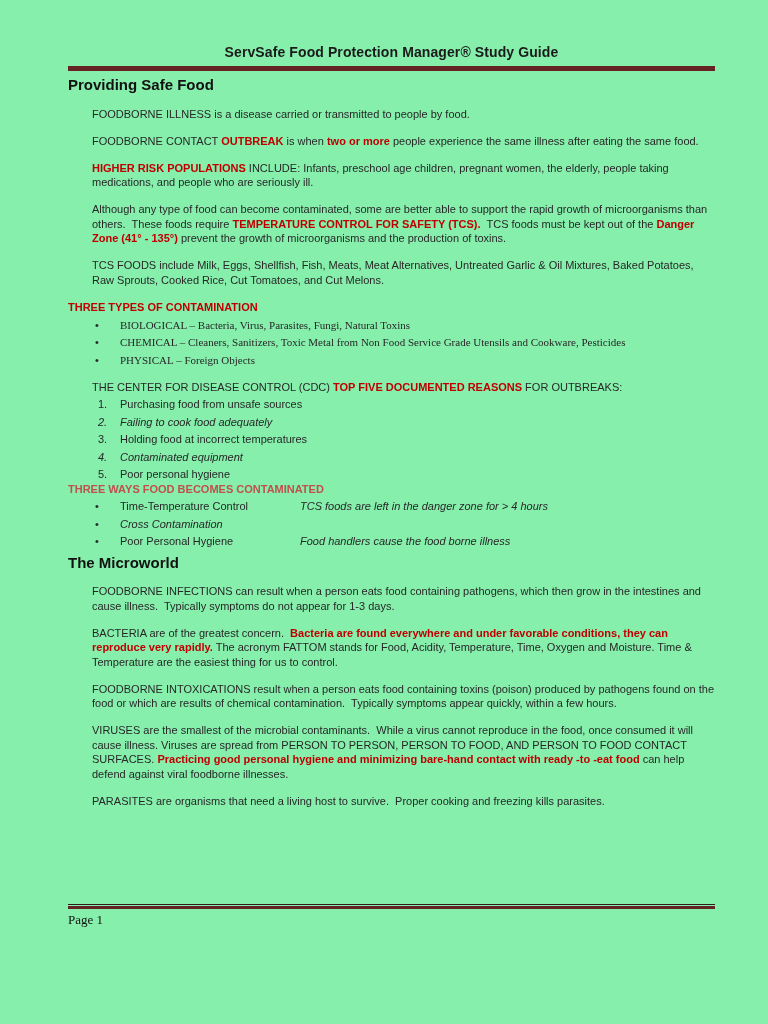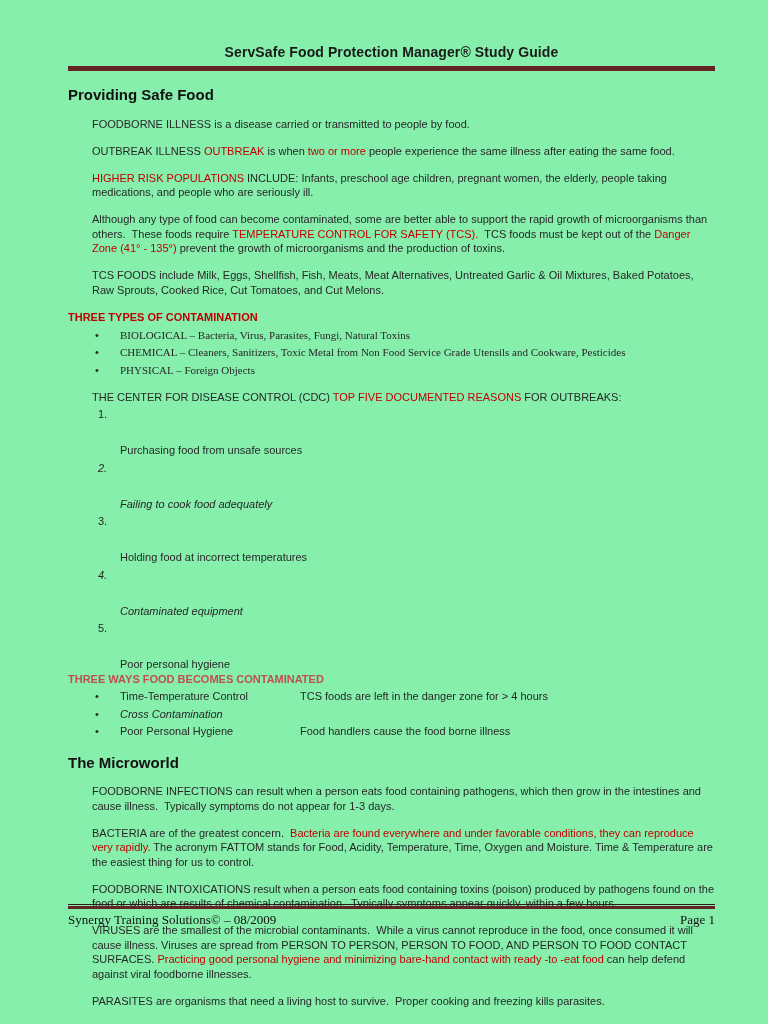--- a/index.html
+++ b/index.html
@@ -21,37 +21,37 @@
   
   .header{padding:44px 53px 0 68px;}
   .doc-title{
     text-align:center;
     font-size:14px;font-weight:bold;color:#1a1a1a;
     letter-spacing:0.1px;
   }
   .header-rule{margin-top:6px;height:5px;background:var(--rule);}
   
   .content{padding:0 53px 0 68px;font-size:11px;line-height:14.5px;}
-  .sec-heading{font-size:15px;font-weight:bold;color:#111;margin-top:15px;line-height:18px;}
+  .sec-heading{font-size:15px;font-weight:bold;color:#111;margin-top:5px;line-height:18px;}
   .para{margin-top:12.5px;white-space:pre-wrap;margin-left:24px;}
   .red-heading{margin-top:13px;font-weight:bold;color:var(--red);}
   .light-red-heading{font-weight:bold;color:var(--light-red);}
-  .run-redbold{color:var(--red);font-weight:normal;}
+  .run-redbold{color:var(--red);font-weight:bold;}
   .list{margin-top:2px;}
   .bullet-row{display:flex;margin-top:3px;}
   .bullet-marker{width:25px;margin-left:27px;flex:0 0 auto;}
   .bullet-text{flex:1;font-family:Liberation Serif, serif;}
   .num-row{display:flex;margin-top:3px;}
   .num-marker{width:22px;margin-left:30px;flex:0 0 auto;}
-  .num-text{flex:1;margin-top:36px;}
+  .num-text{flex:1;}
   .italic .num-marker,.italic .num-text,
   .italic .tc-label,.italic .tc-desc{font-style:italic;}
   .tc-row{display:flex;margin-top:3px;}
   .tc-label{width:180px;flex:0 0 auto;}
-  .tc-desc{flex:1;}
+  .tc-desc{flex:1;font-style:italic;}
   
   .footer{position:absolute;left:68px;right:53px;top:904px;}
   .fr-thin{height:1px;background:#2e1a1a;}
   .fr-thick{height:3px;background:var(--rule);margin-top:1px;}
   .footer-text{
     display:flex;justify-content:space-between;
     margin-top:3px;
     font-family:"Liberation Serif","DejaVu Serif",serif;
     font-size:13px;color:#111;
   }
@@ -65,21 +65,21 @@
     <div class="doc-title">ServSafe Food Protection Manager® Study Guide</div>
     <div class="header-rule"></div>
   </div>
 
   <div class="content">
 
     <div class="sec-heading">Providing Safe Food</div>
 
     <p class="para">FOODBORNE ILLNESS is a disease carried or transmitted to people by food.</p>
 
-    <p class="para"><span>OUTBREAK ILLNESS </span><span class="run-redbold">OUTBREAK</span><span> is when </span><span class="run-redbold">two or more</span><span> people experience the same illness after eating the same food.</span></p>
+    <p class="para"><span>FOODBORNE CONTACT </span><span class="run-redbold">OUTBREAK</span><span> is when </span><span class="run-redbold">two or more</span><span> people experience the same illness after eating the same food.</span></p>
 
     <p class="para"><span class="run-redbold">HIGHER RISK POPULATIONS</span><span> INCLUDE: Infants, preschool age children, pregnant women, the elderly, people taking medications, and people who are seriously ill.</span></p>
 
     <p class="para"><span>Although any type of food can become contaminated, some are better able to support the rapid growth of microorganisms than others.  These foods require </span><span class="run-redbold">TEMPERATURE CONTROL FOR SAFETY (TCS).</span><span>  TCS foods must be kept out of the </span><span class="run-redbold">Danger Zone (41° - 135°)</span><span> prevent the growth of microorganisms and the production of toxins.</span></p>
 
     <p class="para">TCS FOODS include Milk, Eggs, Shellfish, Fish, Meats, Meat Alternatives, Untreated Garlic &amp; Oil Mixtures, Baked Potatoes, Raw Sprouts, Cooked Rice, Cut Tomatoes, and Cut Melons.</p>
 
     <div class="red-heading">THREE TYPES OF CONTAMINATION</div>
     <div class="list">
       <div class="bullet-row">
@@ -151,18 +151,17 @@
     <p class="para">PARASITES are organisms that need a living host to survive.  Proper cooking and freezing kills parasites.</p>
 
   </div>
 
   <div class="footer">
     <div class="footer-rule">
       <div class="fr-thin"></div>
       <div class="fr-thick"></div>
     </div>
     <div class="footer-text">
-      <span>Synergy Training Solutions© – 08/2009</span>
       <span>Page 1</span>
     </div>
   </div>
 
 </div>
 
 </body></html>

